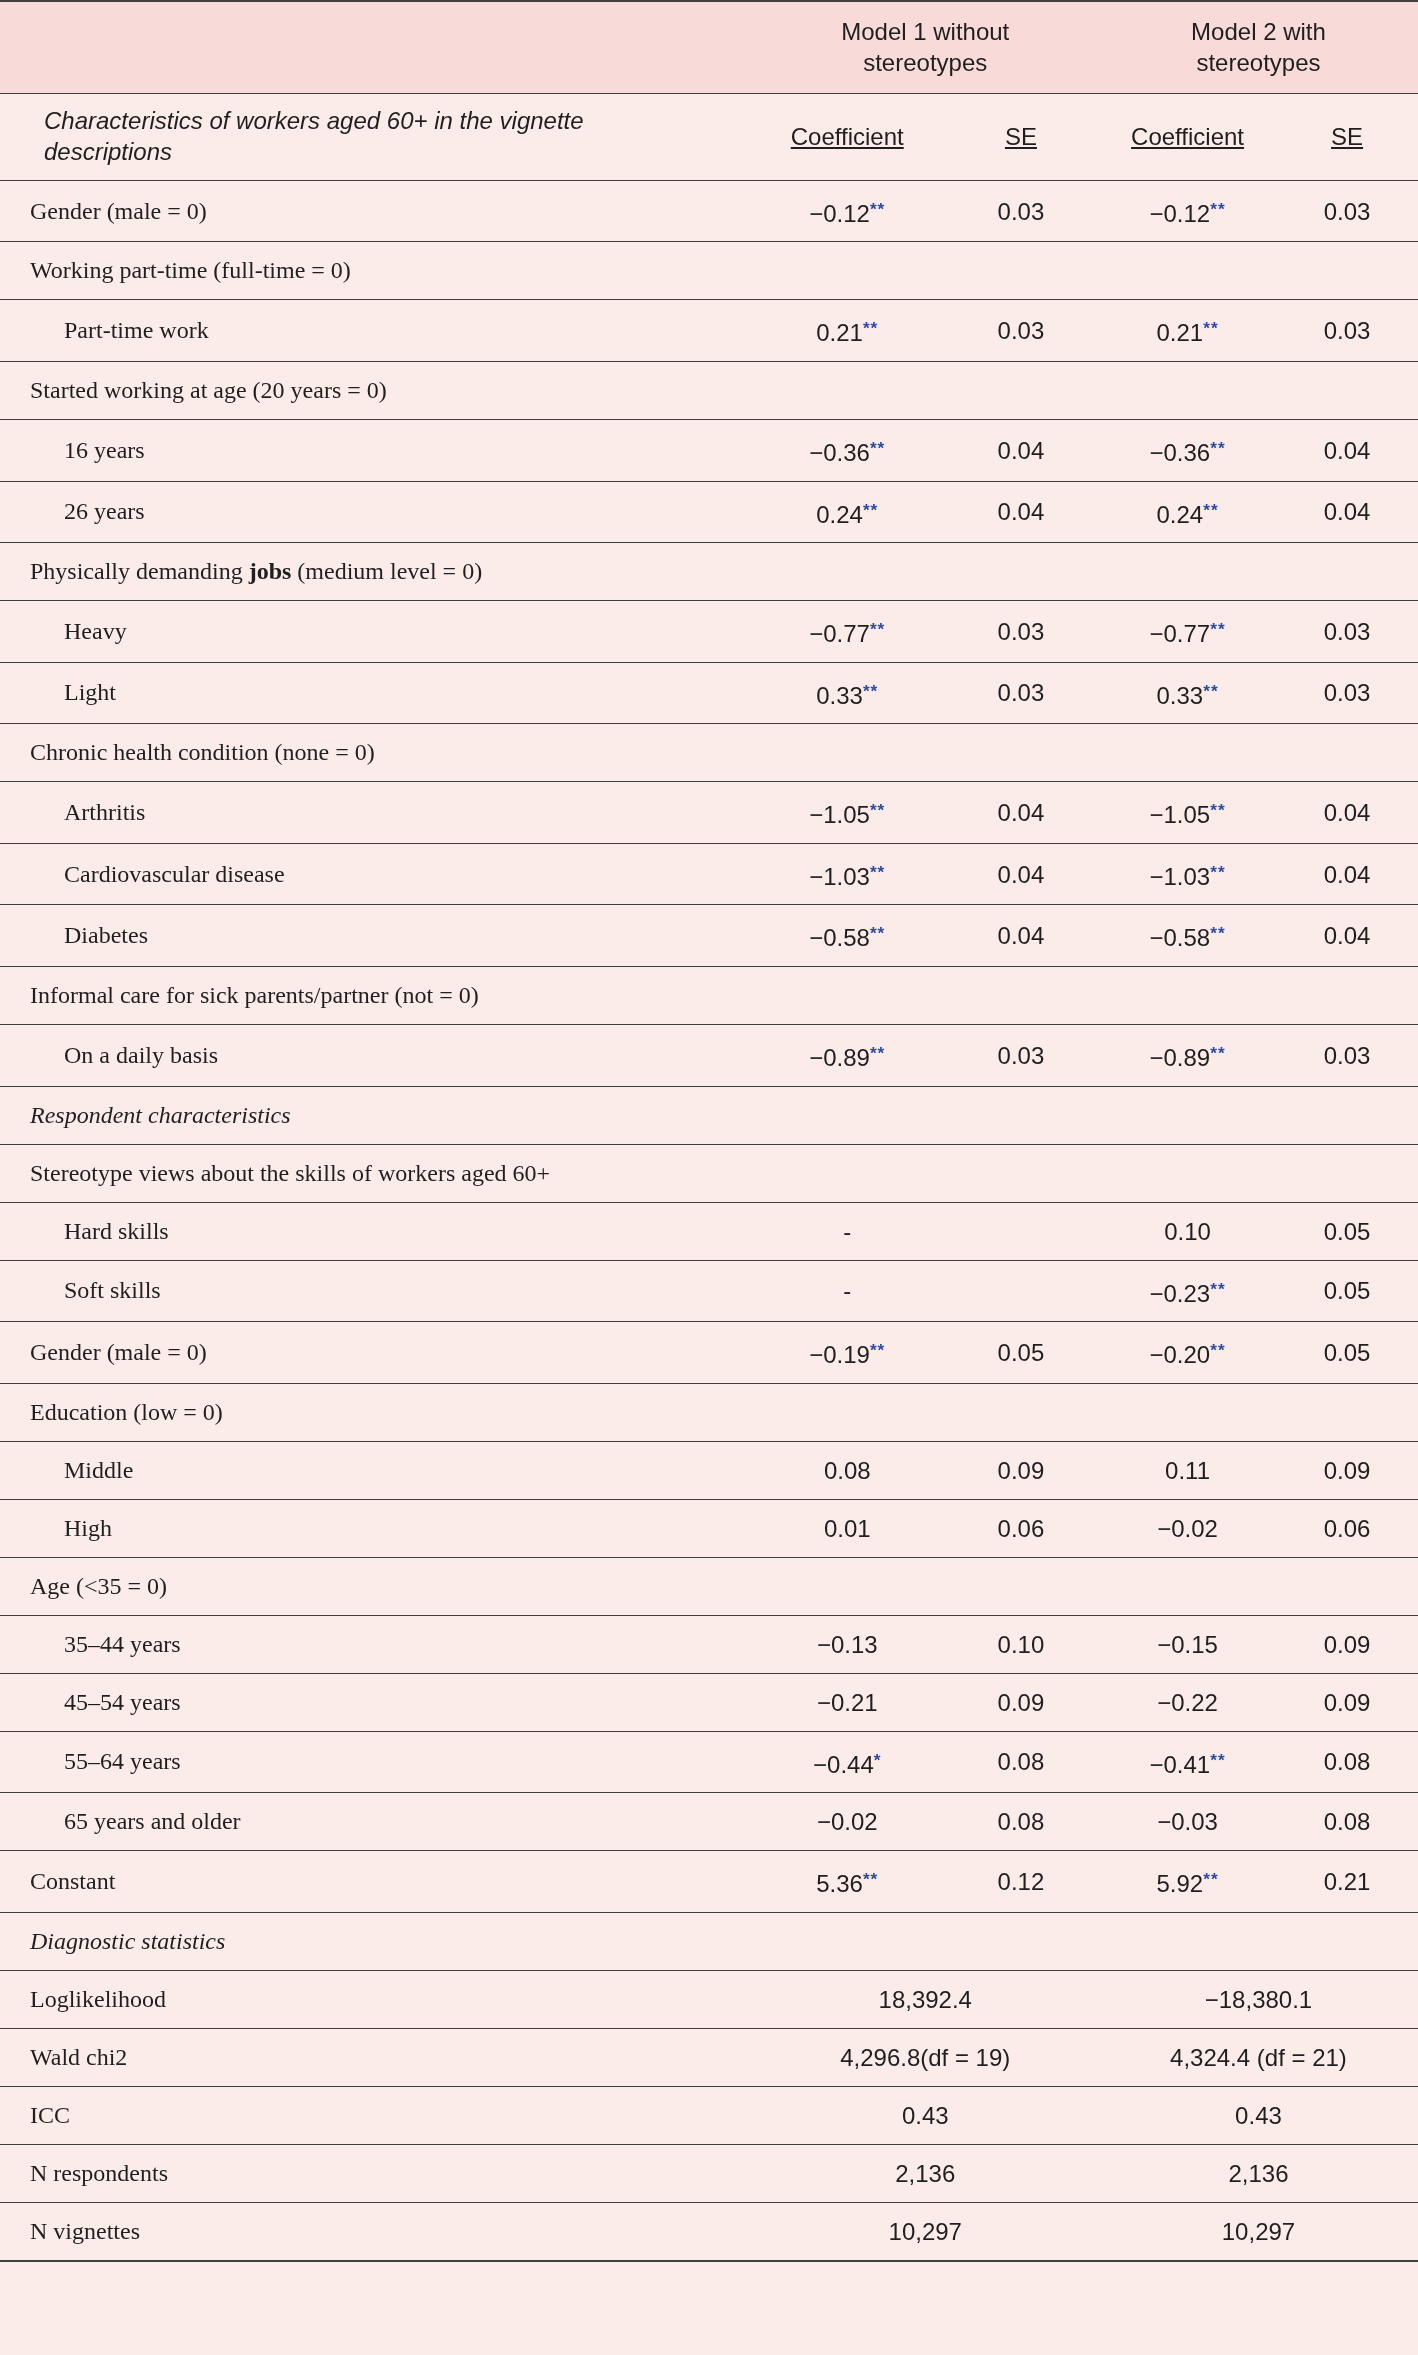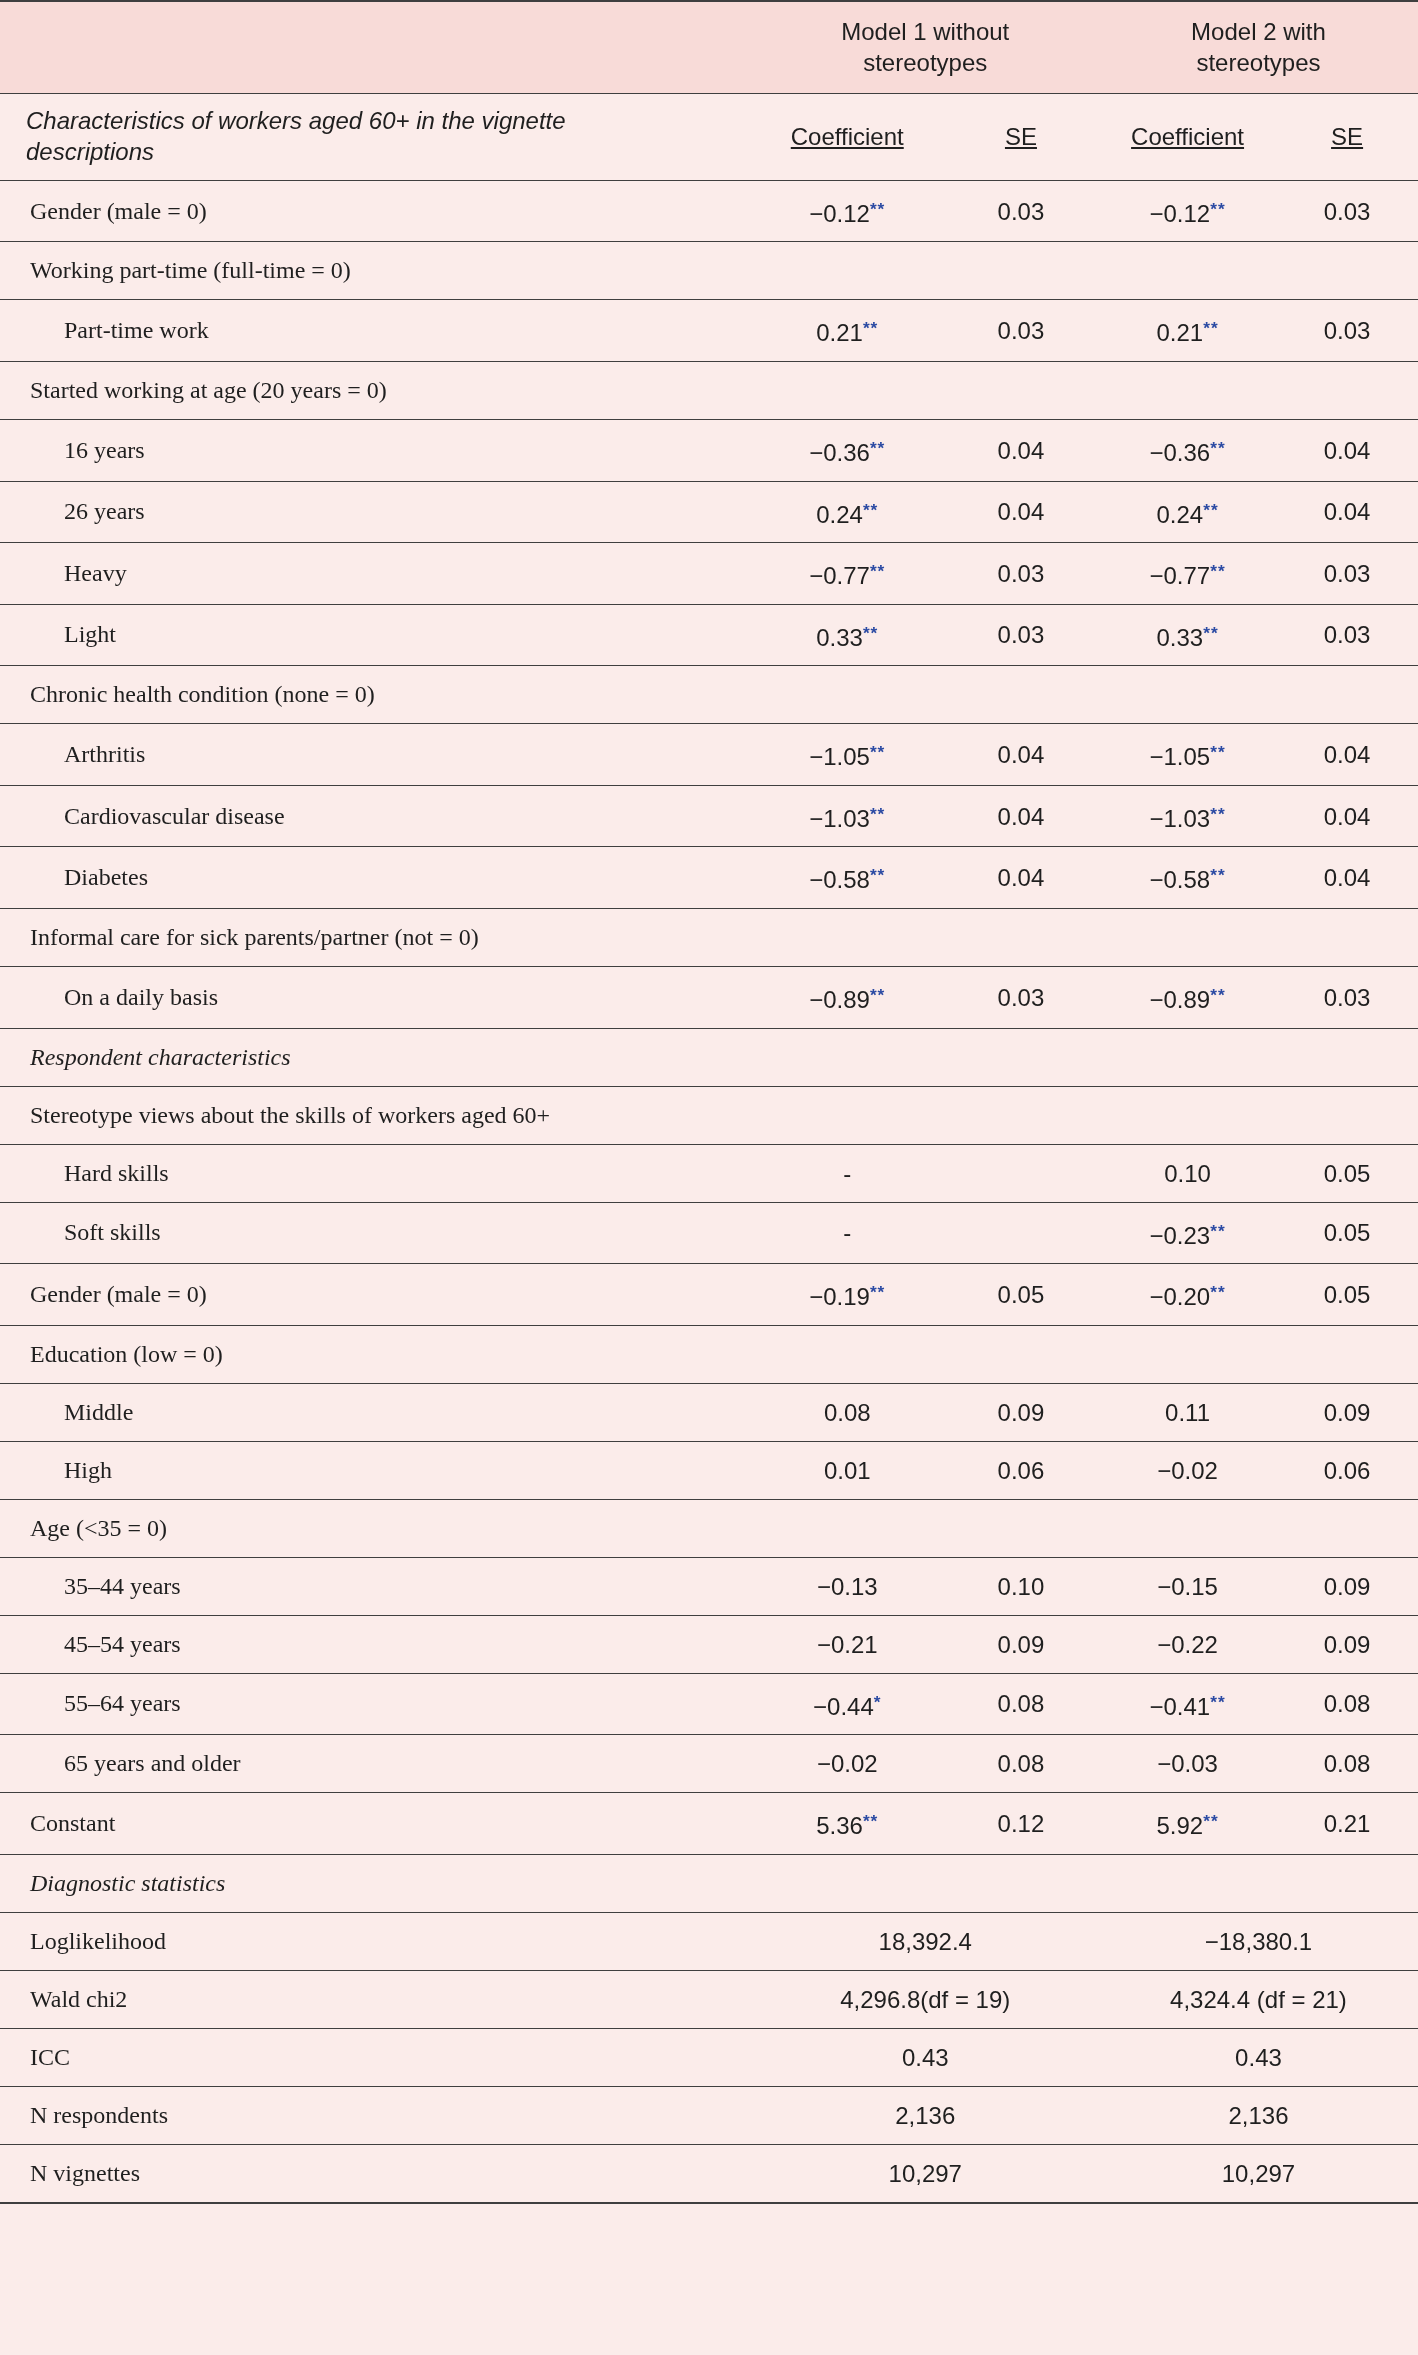--- a/index.html
+++ b/index.html
@@ -42,21 +42,21 @@
   .model-header span{display:inline-block;max-width:250px;}
 
   tr.colhead td{
     vertical-align:middle;
     padding:12px 6px;
     line-height:1.28;
   }
   tr.colhead td.row-header{
     text-align:left;
     font-style:italic;
-    padding-left:26px;
+    padding-left:44px;
     max-width:690px;
   }
   tr.colhead td.num-head{text-align:center;text-decoration:underline;}
   .row-header span{display:inline-block;max-width:640px;}
 
   tbody tr{border-bottom:1.5px solid var(--rule);}
   tbody td{
     padding:13px 6px;
     line-height:31px;
     vertical-align:middle;
@@ -137,20 +137,23 @@
         <td class="num"><span>−0.36</span><span class="star">**</span></td>
         <td class="num">0.04</td>
       </tr>
       <tr class="row-data">
         <td class="label indent">26 years</td>
         <td class="num"><span>0.24</span><span class="star">**</span></td>
         <td class="num">0.04</td>
         <td class="num"><span>0.24</span><span class="star">**</span></td>
         <td class="num">0.04</td>
       </tr>
+      <tr class="row-section">
+        <td class="label" colspan="5"><span>Physically demanding </span><b>jobs</b><span> (medium level = 0)</span></td>
+      </tr>
       <tr class="row-data">
         <td class="label indent">Heavy</td>
         <td class="num"><span>−0.77</span><span class="star">**</span></td>
         <td class="num">0.03</td>
         <td class="num"><span>−0.77</span><span class="star">**</span></td>
         <td class="num">0.03</td>
       </tr>
       <tr class="row-data">
         <td class="label indent">Light</td>
         <td class="num"><span>0.33</span><span class="star">**</span></td>

